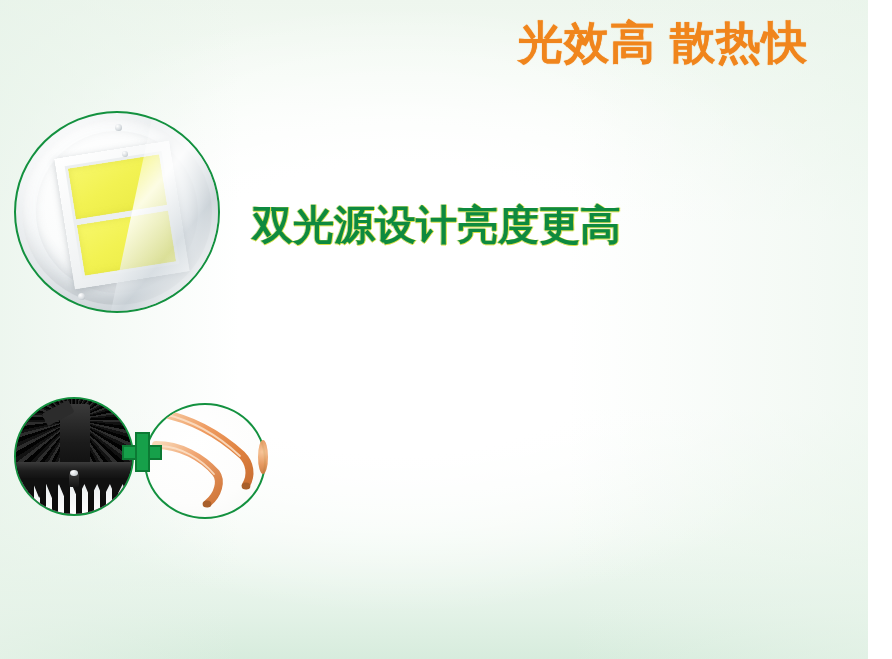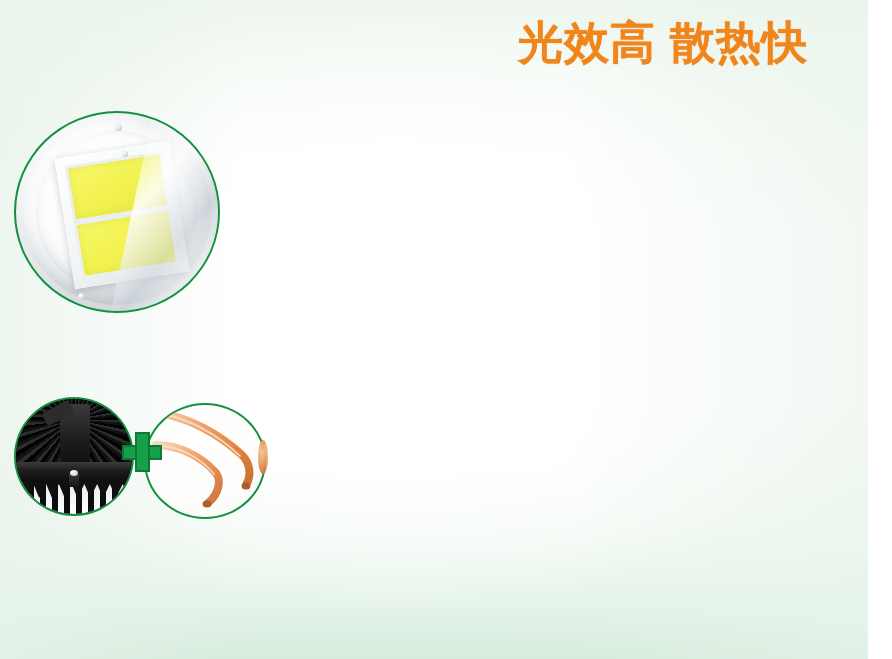--- a/index.html
+++ b/index.html
@@ -308,20 +308,21 @@
         <div class="chip-cell"></div>
         <div class="chip-cell"></div>
       </div>
     </div>
     <div class="glass-sheen"></div>
     <div class="screw s1"></div>
     <div class="screw s2"></div>
     <div class="screw s3"></div>
   </div>
 
+  <div class="caption" id="caption-led">双光源设计亮度更高</div>
 
   <div class="photo-circle" id="heatsink-module">
     <div class="fin-fan"></div>
     <div class="hub"></div>
     <div class="hub-arm"></div>
     <div class="teeth"></div>
     <div class="tooth-row"></div>
     <div class="collar"></div>
     <div class="bolt"></div>
   </div>

